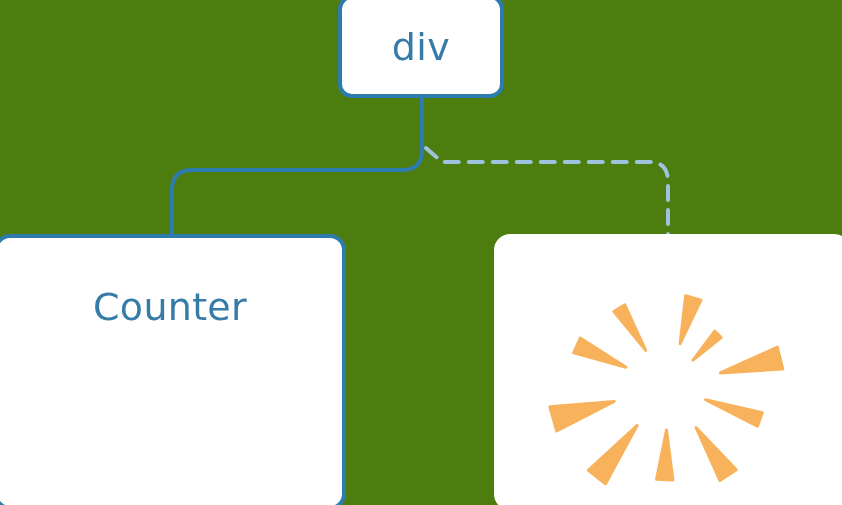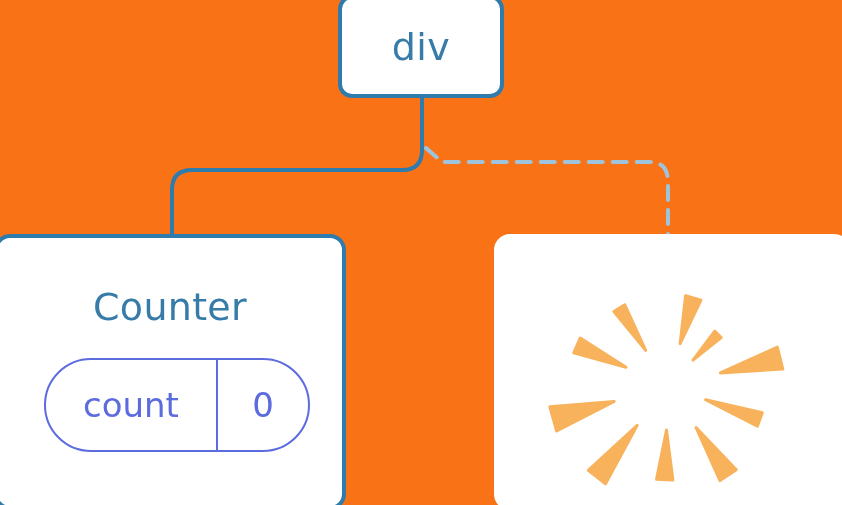--- a/index.html
+++ b/index.html
@@ -10,21 +10,21 @@
     width: 842px;
     height: 505px;
     overflow: hidden;
     font-family: "DejaVu Sans", "Liberation Sans", sans-serif;
   }
 
   #stage {
     position: relative;
     width: 842px;
     height: 505px;
-    background: #f97316;
+    background: #4d7c0f;
   }
 
   
   #connectors {
     position: absolute;
     left: 0;
     top: 0;
     width: 842px;
     height: 505px;
     pointer-events: none;
@@ -146,25 +146,20 @@
     <path d="M 426 148 L 442 162 L 650 162 Q 668 162 668 182 L 668 236" fill="none" stroke="#9dc4dc" stroke-width="4" stroke-linecap="round" stroke-dasharray="14 10"></path>
   </svg>
 
   <div class="node node-div">
     <span class="node-div-label">div</span>
   </div>
 
   <div class="node node-counter">
     <div class="node-counter-label">Counter</div>
 
-    <div class="state-pill">
-      <div class="state-pill-key">count</div>
-      <div class="state-pill-divider"></div>
-      <div class="state-pill-value">0</div>
-    </div>
   </div>
 
   <div class="node node-sparkle">
     <svg class="sparkle-svg" viewBox="0 0 356 276" width="356" height="276" xmlns="http://www.w3.org/2000/svg">
       <g id="burst-rays">
           <path d="M 186.1 109.7 L 191.6 61.7 L 207.0 66.1 Z" fill="#f8b25c" stroke="#f8b25c" stroke-width="3" stroke-linejoin="round"></path>
           <path d="M 199.0 126.1 L 220.7 97.2 L 227.2 103.5 Z" fill="#f8b25c" stroke="#f8b25c" stroke-width="3" stroke-linejoin="round"></path>
           <path d="M 226.4 138.9 L 283.3 113.1 L 288.8 135.1 Z" fill="#f8b25c" stroke="#f8b25c" stroke-width="3" stroke-linejoin="round"></path>
           <path d="M 211.6 165.7 L 268.3 178.7 L 263.4 192.2 Z" fill="#f8b25c" stroke="#f8b25c" stroke-width="3" stroke-linejoin="round"></path>
           <path d="M 202.0 193.5 L 242.3 235.7 L 226.0 246.6 Z" fill="#f8b25c" stroke="#f8b25c" stroke-width="3" stroke-linejoin="round"></path>

